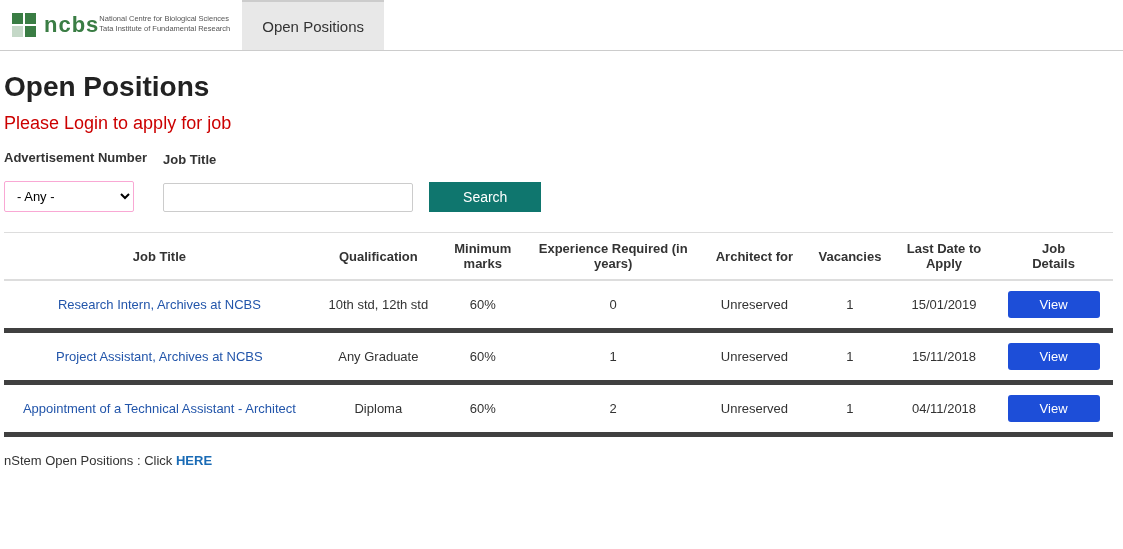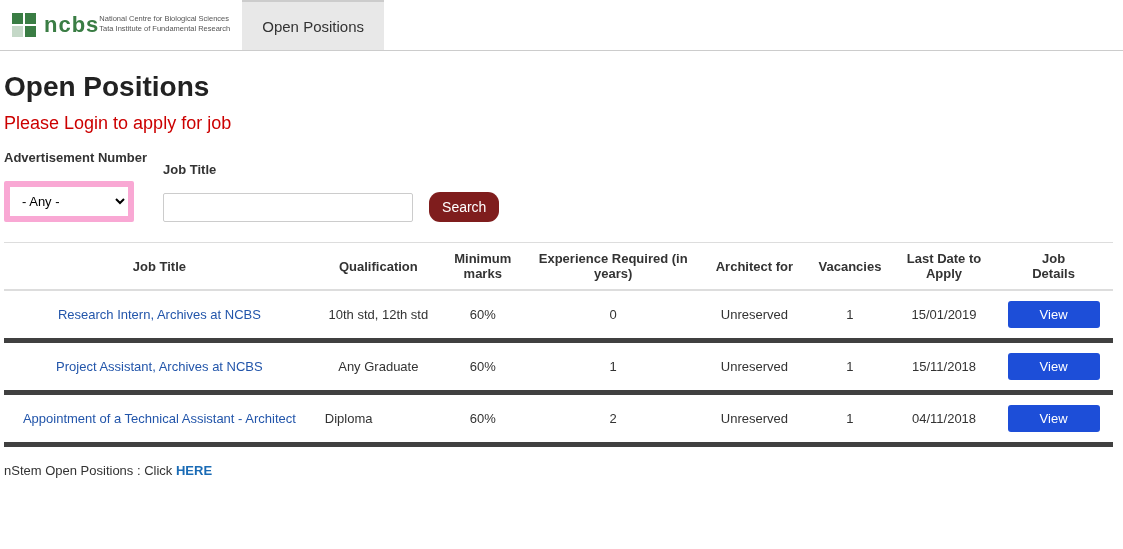--- a/index.html
+++ b/index.html
@@ -70,40 +70,40 @@
       flex-direction: column;
       gap: 16px;
     }
     .filter-label {
       font-size: 13px;
       color: #333;
       font-weight: bold;
     }
     .filter-select {
       padding: 6px 8px;
-      border: 6px solid #f9a8d4;
+      border: 1px solid #f9a8d4;
       border-radius: 2px;
       font-size: 13px;
       width: 130px;
       background: #fff;
       cursor: pointer;
     }
     .filter-input {
       padding: 6px 8px;
       border: 1px solid #ccc;
       border-radius: 2px;
       font-size: 13px;
       width: 250px;
     }
     .search-btn {
-      padding: 7px 13px;
-      background: #7f1d1d;
+      padding: 7px 34px;
+      background: #0f766e;
       color: #fff;
       border: none;
-      border-radius: 11px;
+      border-radius: 0;
       font-size: 14px;
       cursor: pointer;
       align-self: flex-end;
     }
 
     
     .positions-table {
       width: 100%;
       border-collapse: collapse;
       font-size: 13px;
@@ -264,21 +264,21 @@
       <td>1</td>
       <td>Unreserved</td>
       <td>1</td>
       <td>15/11/2018</td>
       <td>
         <button class="view-btn">View</button>
       </td>
     </tr>
         <tr>
       <td class="job-title-cell" style="color:#2255aa; text-align:center;">Appointment of a Technical Assistant - Architect</td>
-      <td style="text-align:left;">Diploma</td>
+      <td style="text-align:center;">Diploma</td>
       <td>60%</td>
       <td>2</td>
       <td>Unreserved</td>
       <td>1</td>
       <td>04/11/2018</td>
       <td>
         <button class="view-btn">View</button>
       </td>
     </tr>
       </tbody>

